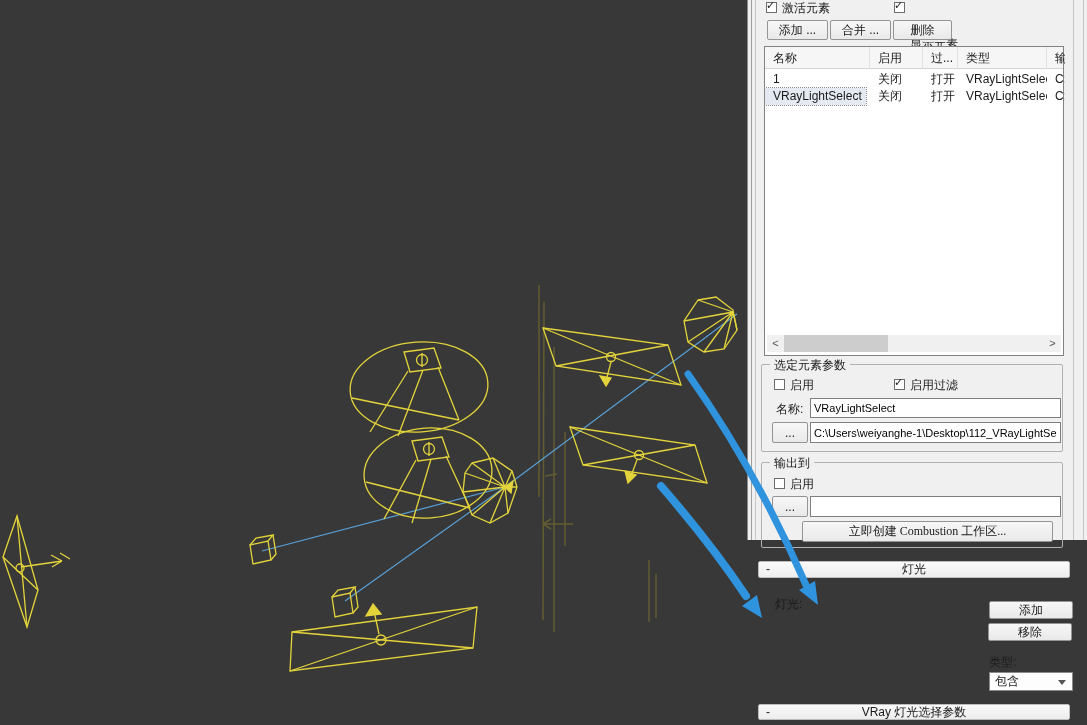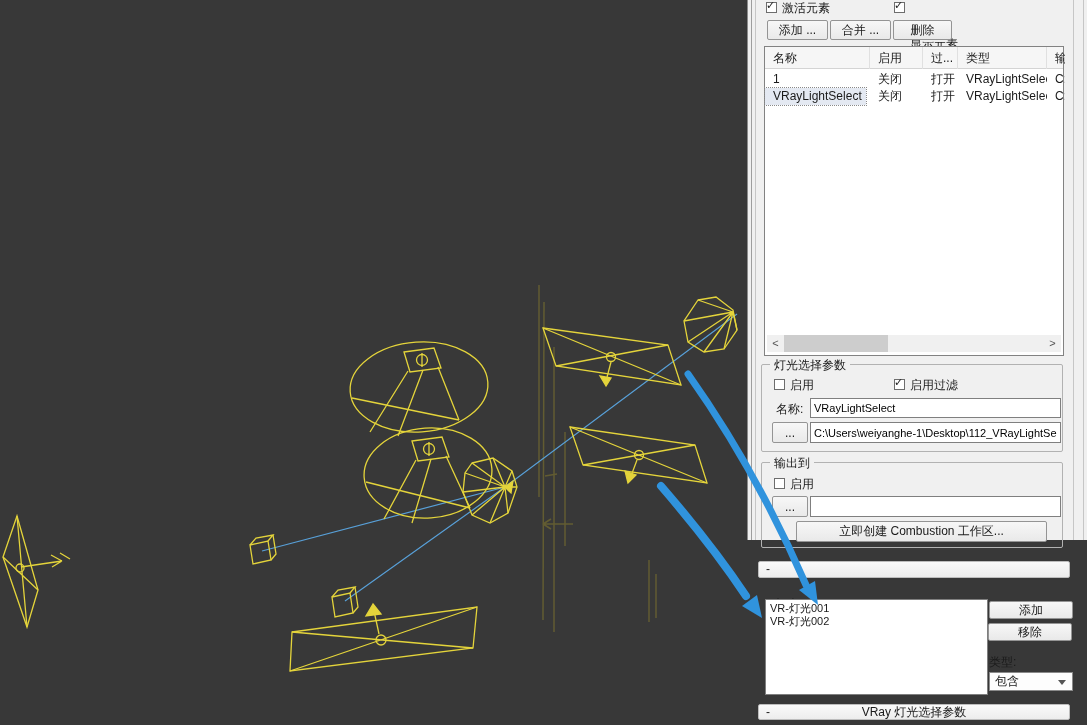--- a/index.html
+++ b/index.html
@@ -192,48 +192,45 @@
         <span class="td" style="left:282px;width:18px;">C:\</span>
       </div>
       <div class="hscroll">
         <span class="harrow" style="left:0;">&lt;</span>
         <span class="hthumb" style="left:17px;width:104px;"></span>
         <span class="harrow" style="right:0;">&gt;</span>
       </div>
     </div>
 
     <div class="grp" style="left:13px;top:364px;width:302px;height:88px;">
-      <span class="legend">灯光选择参数</span>
+      <span class="legend">选定元素参数</span>
     </div>
     <span class="chk" style="left:26px;top:379px;" data-checked="false"></span>
     <span class="lbl" style="left:42px;top:377px;">启用</span>
     <span class="chk" style="left:146px;top:379px;" data-checked="true"></span>
     <span class="lbl" style="left:162px;top:377px;">启用过滤</span>
     <span class="lbl" style="left:28px;top:401px;">名称:</span>
     <input class="field" style="left: 62px; top: 398px; width: 251px; height: 20px;" value="VRayLightSelect">
     <div class="btn" style="left:24px;top:422px;width:36px;height:21px;">...</div>
     <input class="field" style="left: 62px; top: 422px; width: 251px; height: 21px;" value="C:\Users\weiyanghe-1\Desktop\112_VRayLightSele">
 
     <div class="grp" style="left:13px;top:462px;width:302px;height:86px;">
       <span class="legend">输出到</span>
     </div>
     <span class="chk" style="left:26px;top:478px;" data-checked="false"></span>
     <span class="lbl" style="left:42px;top:476px;">启用</span>
     <div class="btn" style="left:24px;top:496px;width:36px;height:21px;">...</div>
     <input class="field" style="left: 62px; top: 496px; width: 251px; height: 21px;" value="">
-    <div class="btn" style="left:48px;top:521px;width:251px;height:21px;">立即创建 Combustion 工作区...</div>
+    <div class="btn" style="left:54px;top:521px;width:251px;height:21px;font-family:Liberation Serif, serif;">立即创建 Combustion 工作区...</div>
 
     <div class="bar" style="left:10px;top:561px;width:312px;height:17px;">
       <span class="minus">-</span>
+      <span class="title">灯光</span>
     </div>
     <span class="lbl" style="left:15px;top:596px;margin-left:12px;">灯光:</span>
-    <div class="listbox">
-      <div>VR-灯光001</div>
-      <div>VR-灯光002</div>
-    </div>
     <div class="btn" style="left:241px;top:601px;width:84px;height:18px;font-family:Liberation Serif, serif;">添加</div>
     <div class="btn" style="left:240px;top:623px;width:84px;height:18px;">移除</div>
     <span class="lbl" style="left:241px;top:654px;">类型:</span>
     <div class="dropdown">
       <span>包含</span>
       <span class="chev"></span>
     </div>
 
     <div class="bar" style="left:10px;top:704px;width:312px;height:16px;">
       <span class="minus">-</span>

